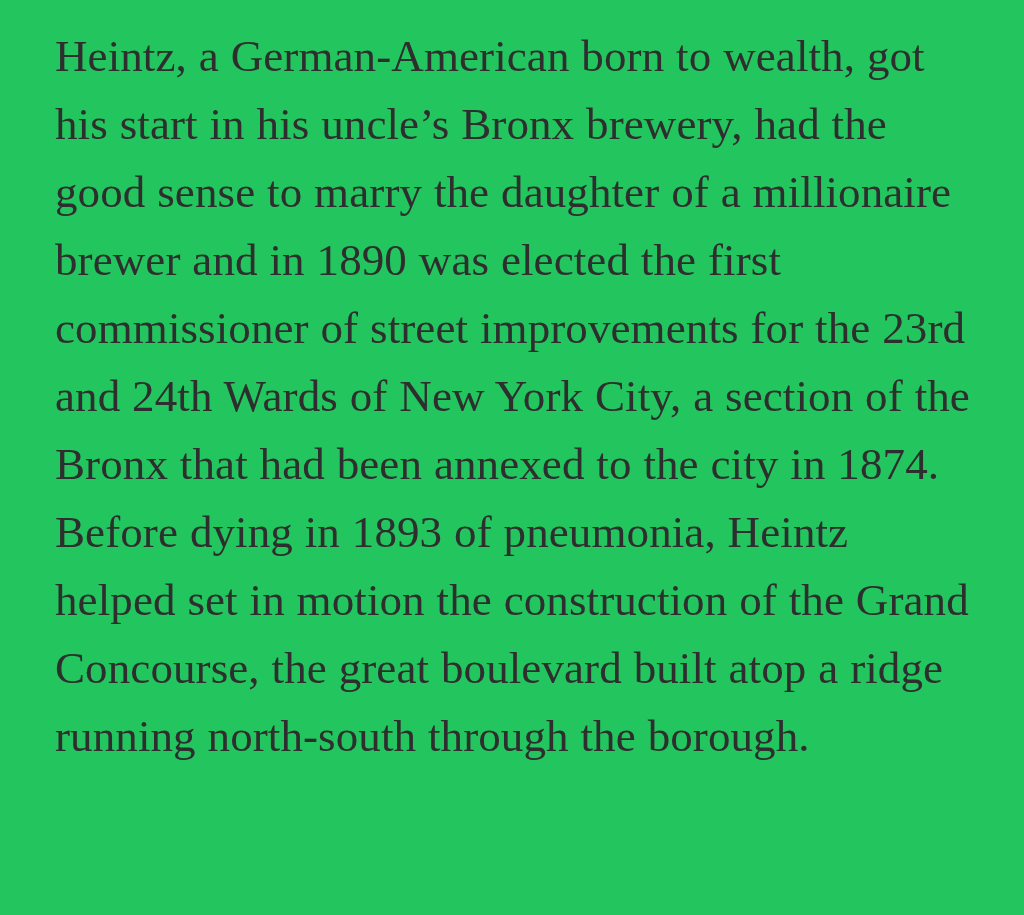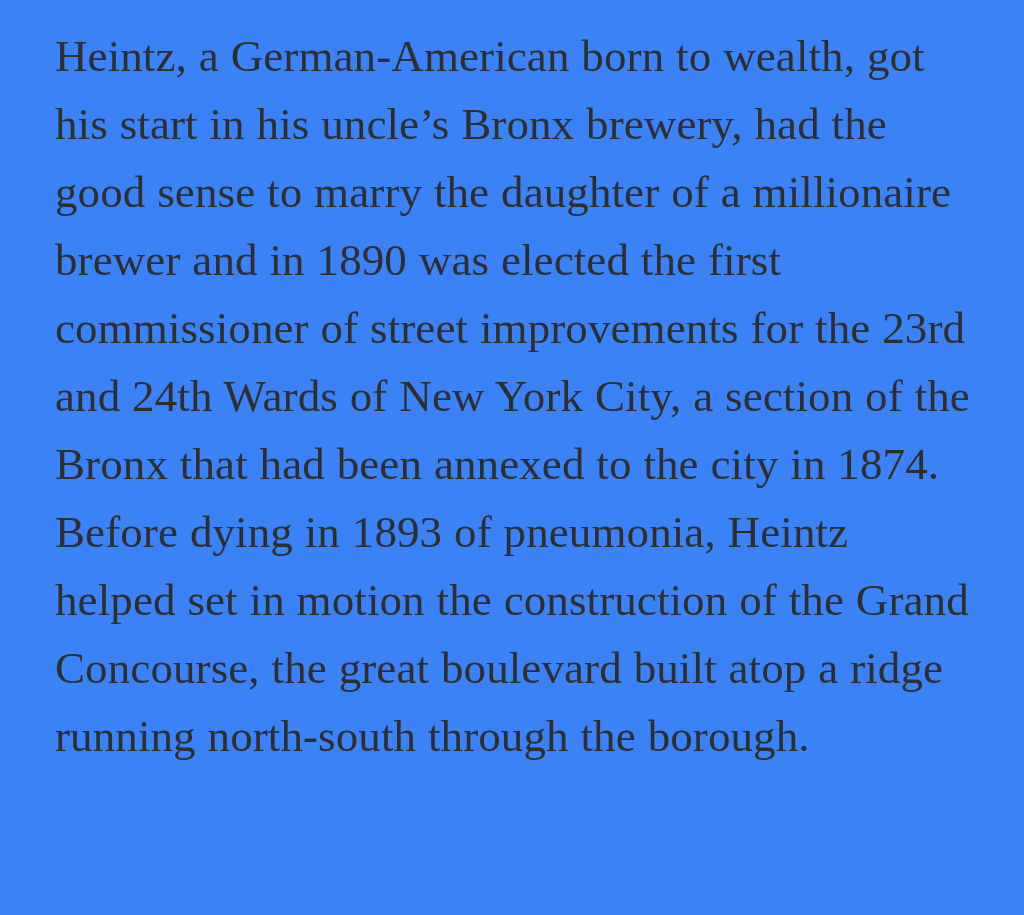--- a/index.html
+++ b/index.html
@@ -10,21 +10,21 @@
   body {
     width: 1024px;
     height: 915px;
     overflow: hidden;
     font-family: "Liberation Serif", "DejaVu Serif", serif;
   }
   .page {
     box-sizing: border-box;
     width: 1024px;
     height: 915px;
-    background: #3b82f6;
+    background: #22c55e;
     padding: 22px 48px 0 55px;
   }
   .article-body {
     margin: 0;
     color: #2e2e2e;
     font-family: "Liberation Serif", "DejaVu Serif", serif;
     font-size: 45px;
     line-height: 68px;
     font-weight: 400;
     letter-spacing: 0.1px;

